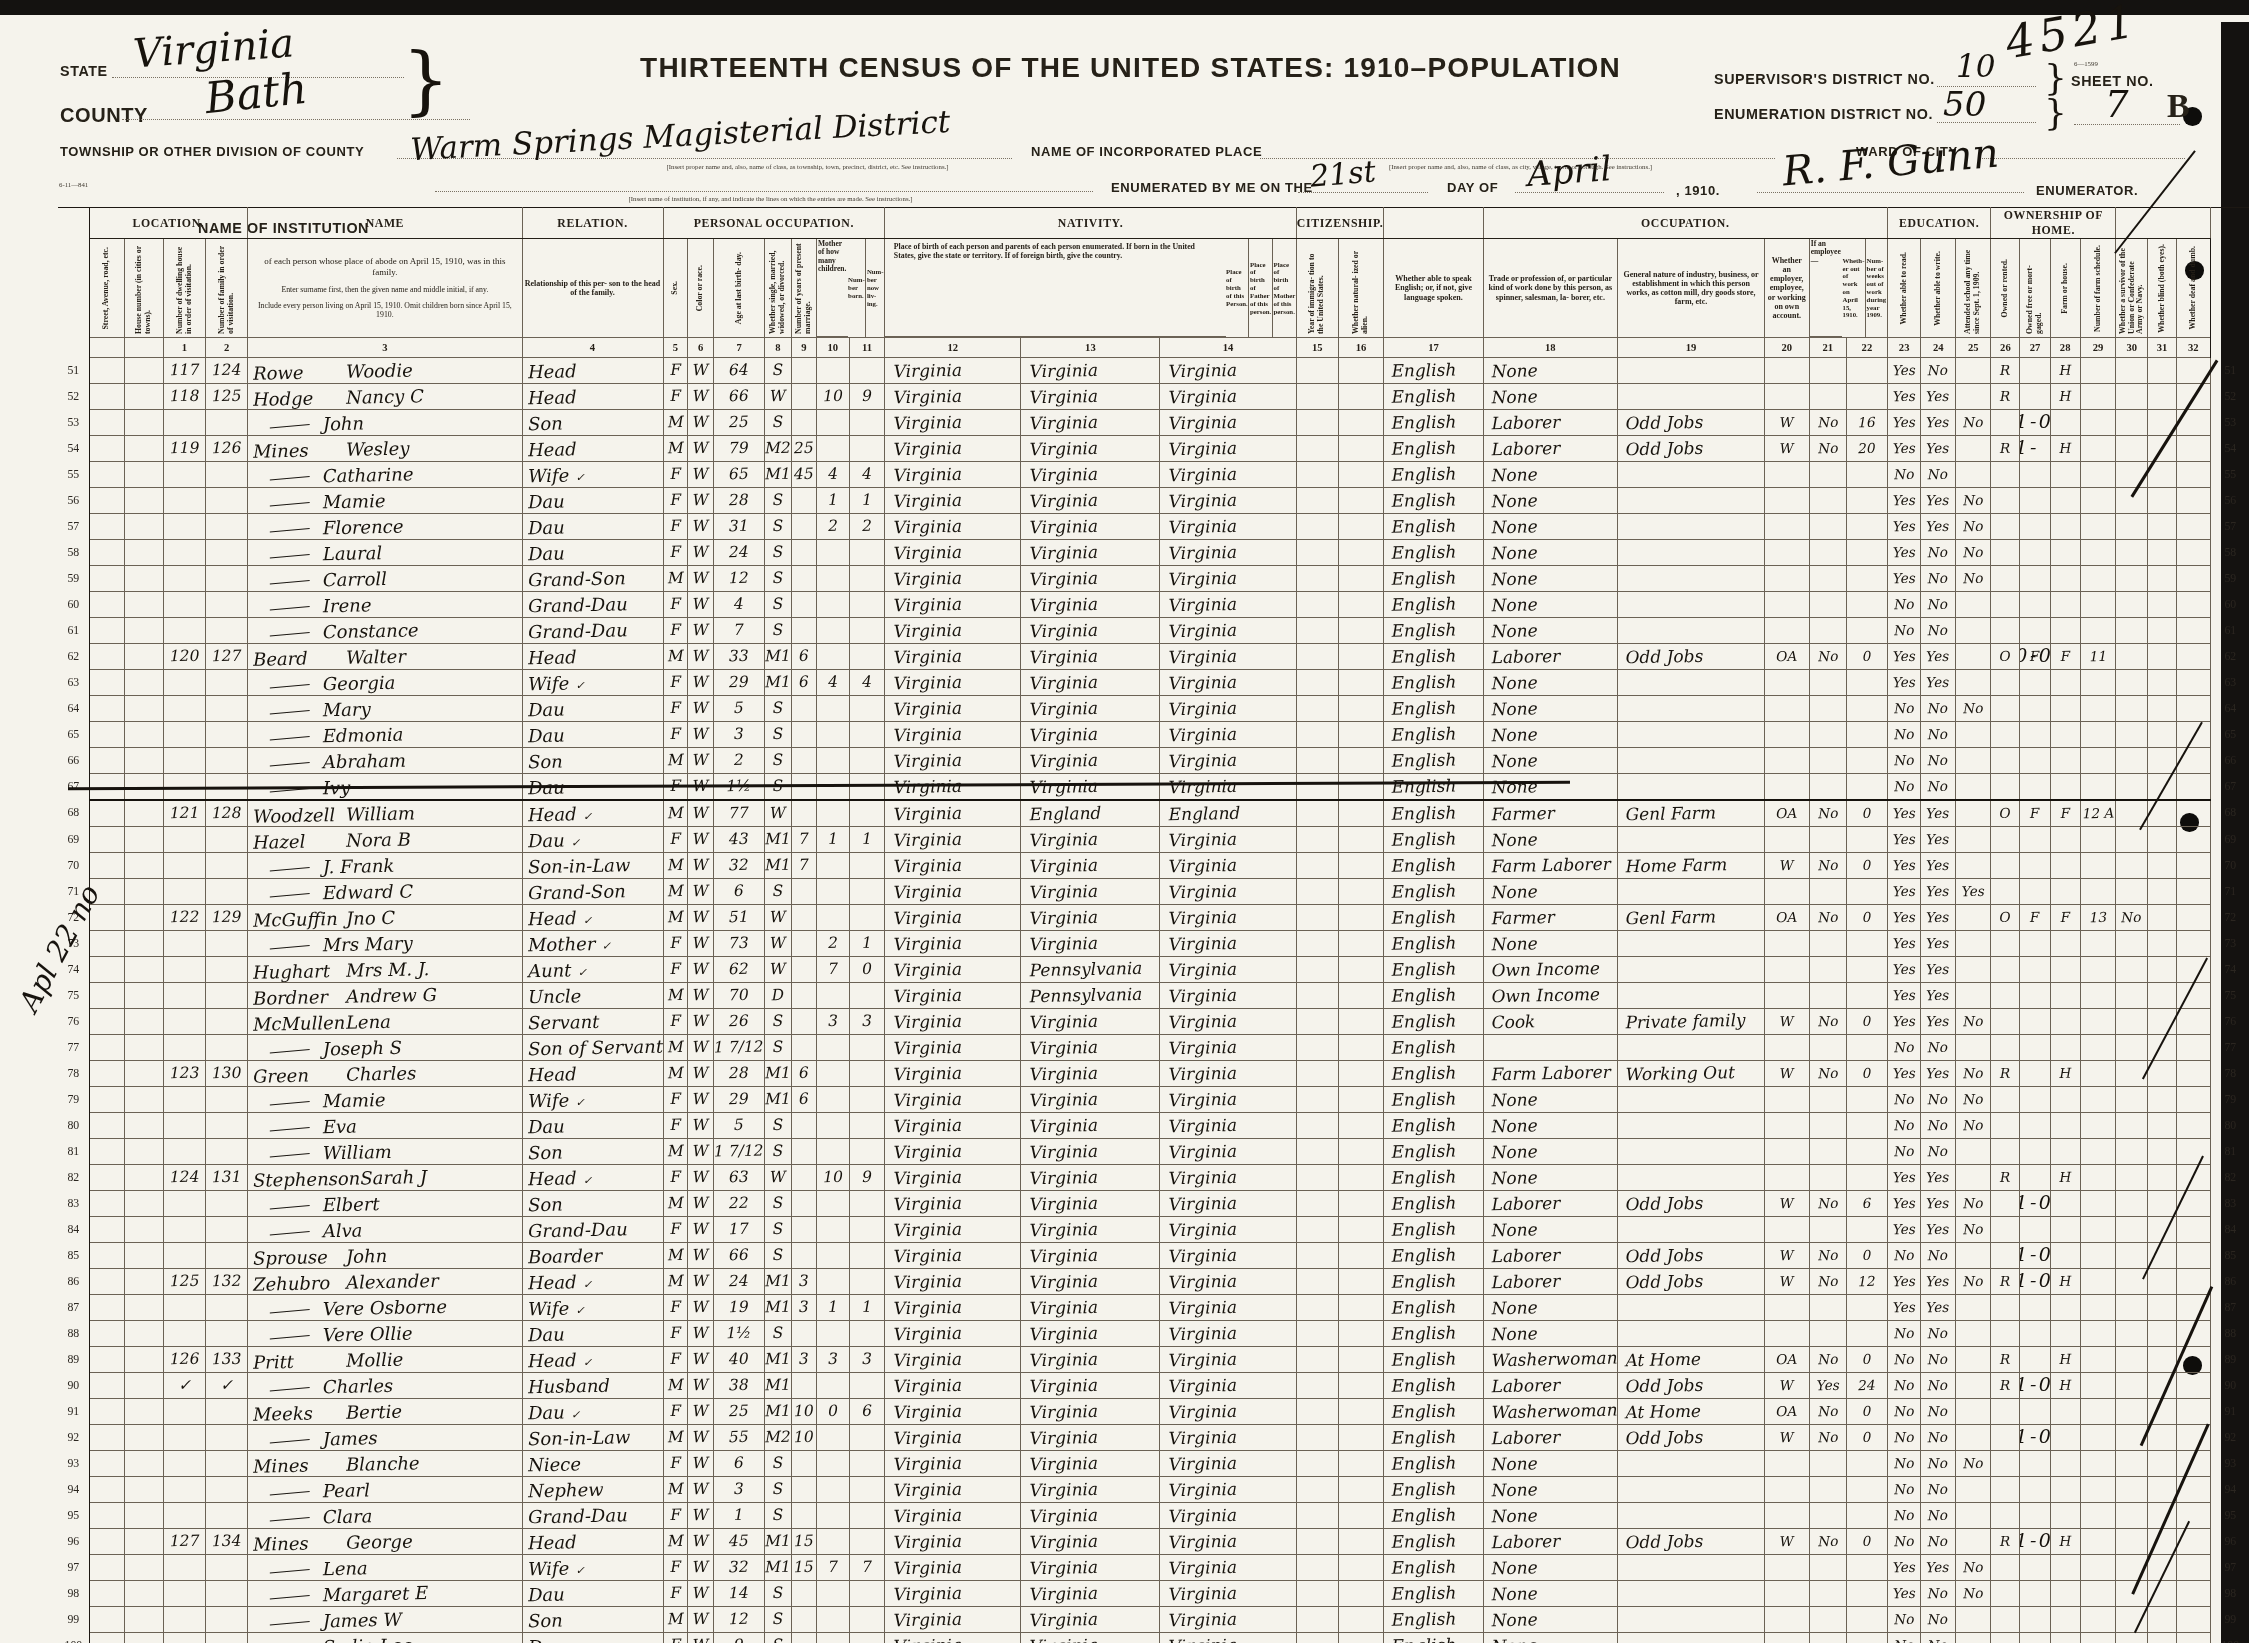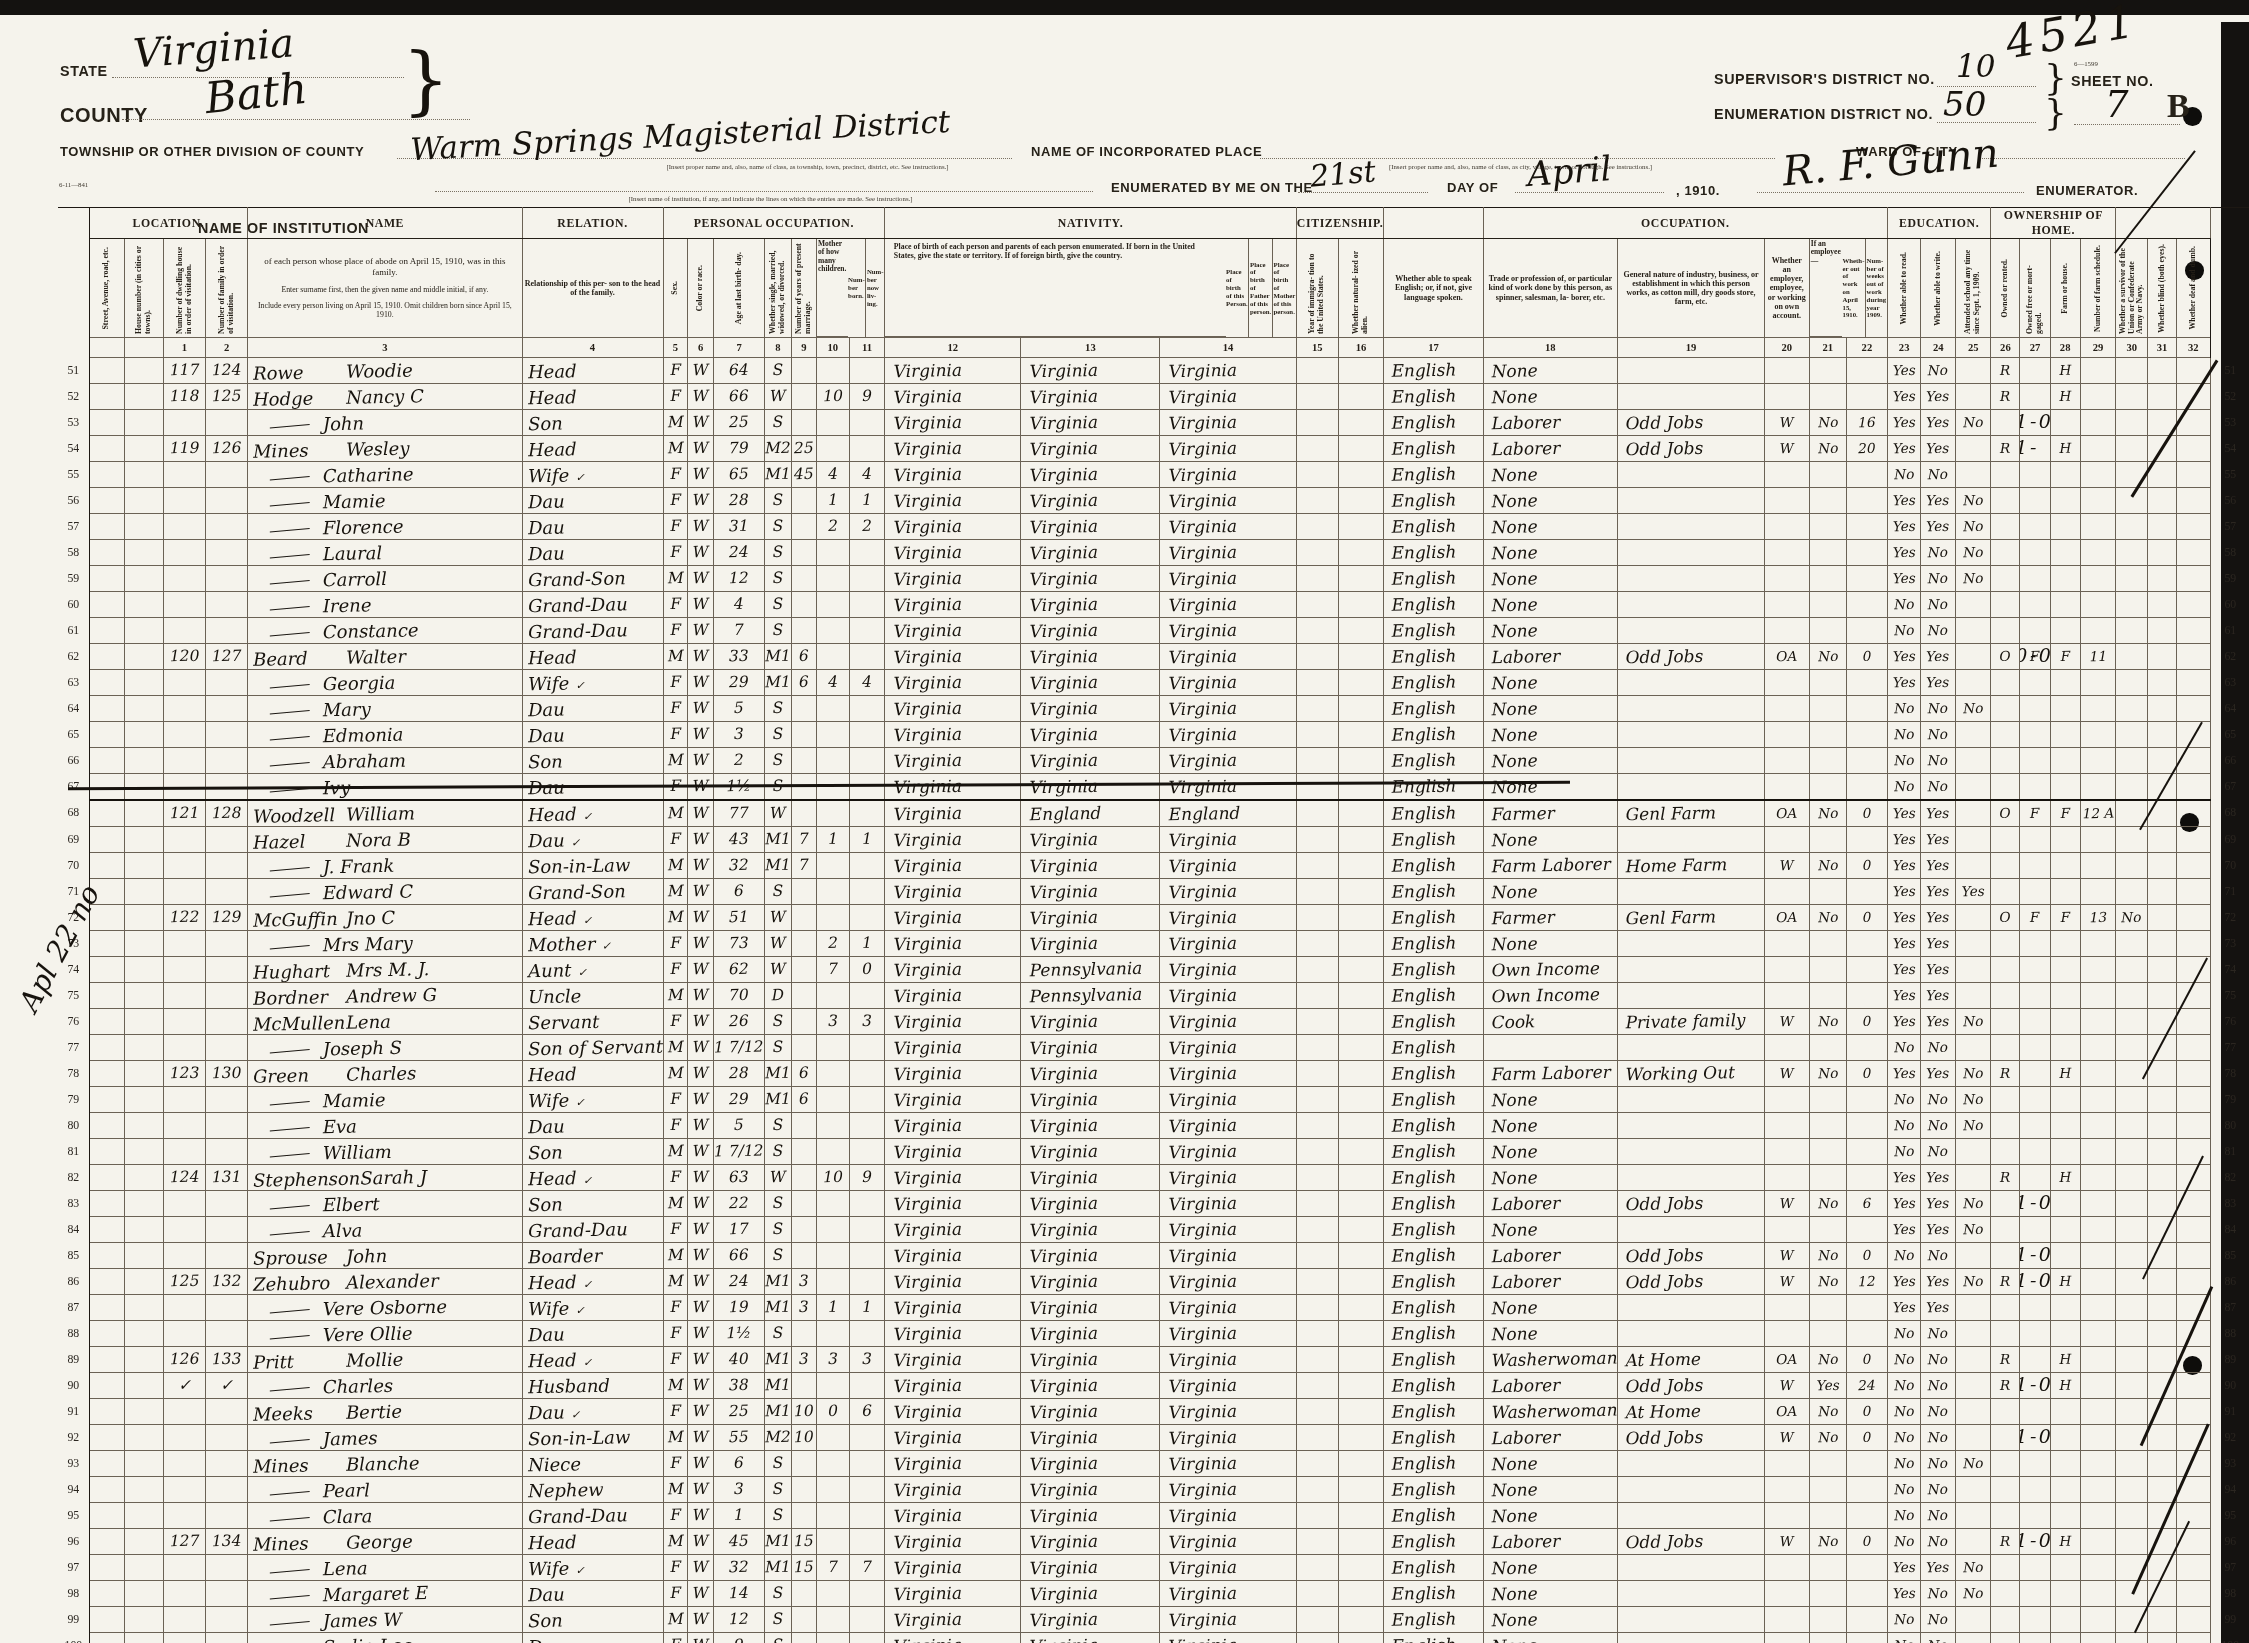--- a/index.html
+++ b/index.html
@@ -63,20 +63,21 @@
 
 <div class="sheet">
 
   <div class="edge" style="left:0;top:0;width:2250px;height:15px;"></div>
   <div class="edge" style="left:2221px;top:22.4px;width:28.6px;height:1622px;"></div>
   <div class="hole" style="left:2183px;top:107px;"></div>
   <div class="hole" style="left:2185px;top:261px;"></div>
   <div class="hole" style="left:2180px;top:813px;"></div>
   <div class="hole" style="left:2183px;top:1356px;"></div>
 
+  <div class="abs lab" style="left:435px;top:52px;width:1391px;text-align:center;font-size:28px;letter-spacing:1.2px;">THIRTEENTH CENSUS OF THE UNITED STATES: 1910–POPULATION</div>
 
   <div class="abs lab" style="left:60px;top:63px;font-size:14.3px;">STATE</div>
   <div class="dotline" style="left:112px;top:77px;width:292px;"></div>
   <div class="abs hw" style="left:133px;top:25px;font-size:40px;transform:rotate(-4deg);">Virginia</div>
   <div class="abs brace" style="left:402px;top:36px;font-size:75px;">}</div>
 
   <div class="abs lab" style="left:60px;top:104px;font-size:20px;">COUNTY</div>
   <div class="dotline" style="left:122px;top:119px;width:348px;"></div>
   <div class="abs hw" style="left:205px;top:68px;font-size:43px;transform:rotate(-6deg);">Bath</div>
 

